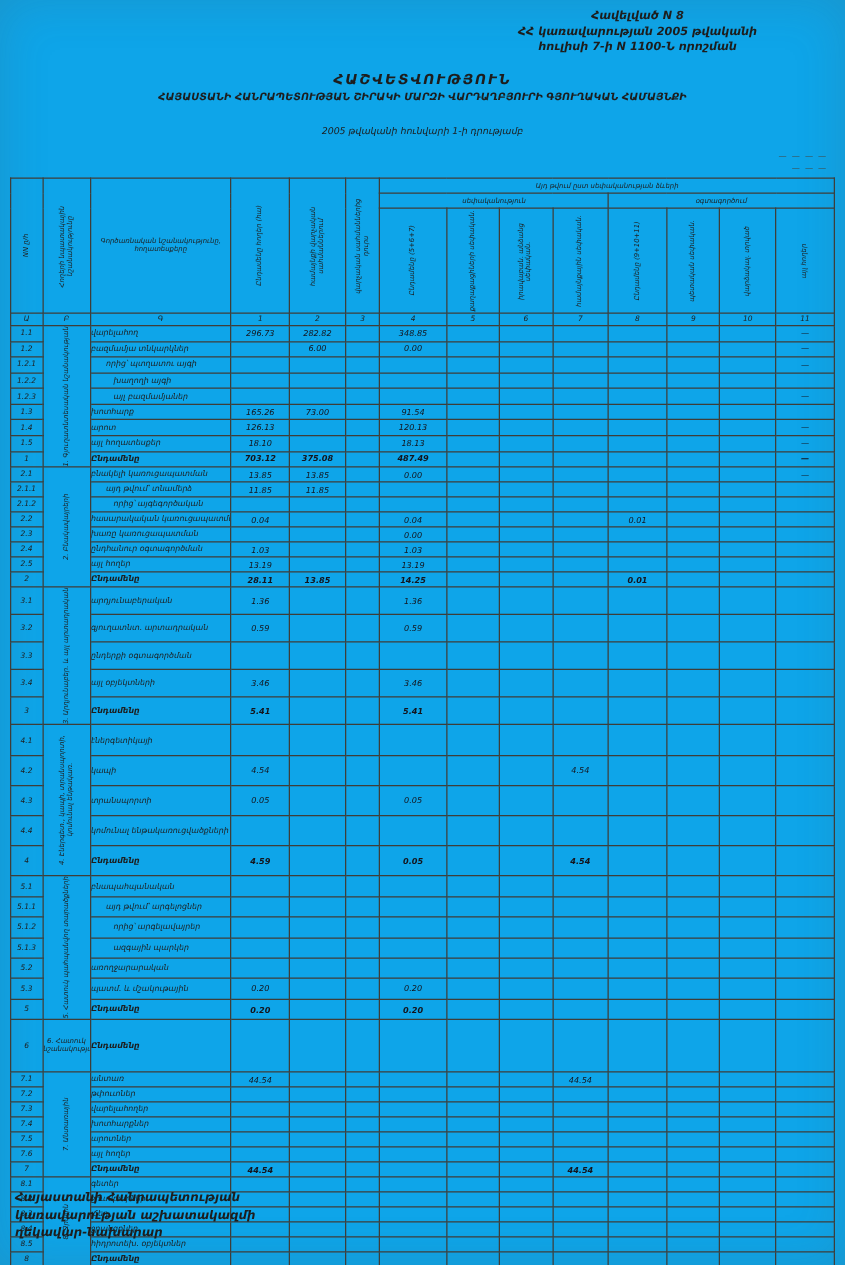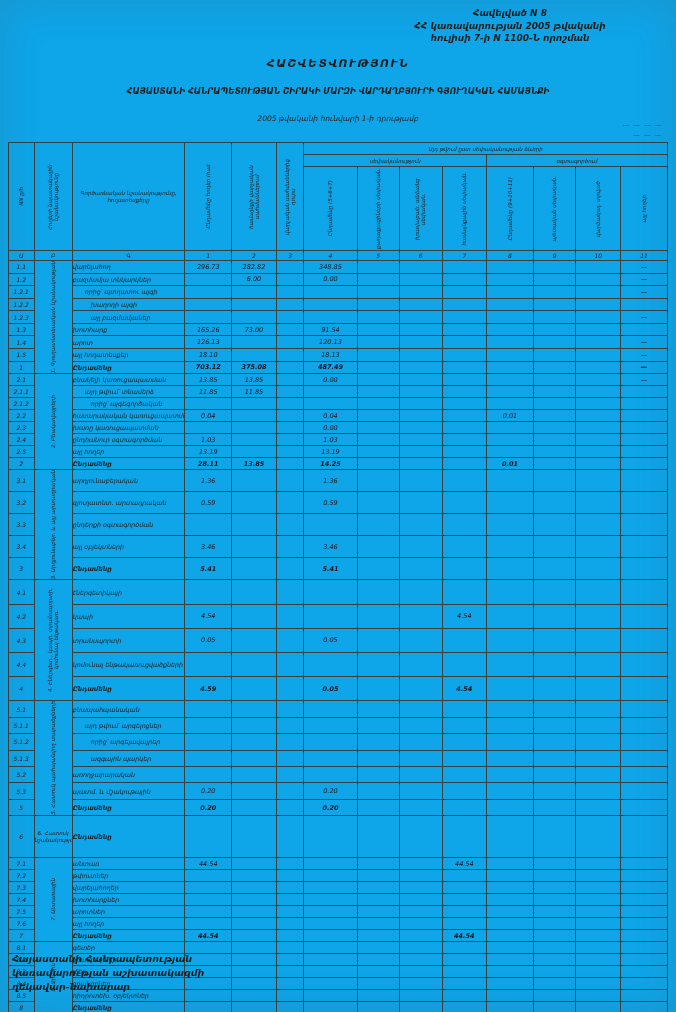--- a/index.html
+++ b/index.html
@@ -16,21 +16,21 @@
     color: #1d1d1d;
     overflow: hidden;
     box-shadow: inset 0 0 40px rgba(80,80,70,0.18);
     font-style: italic;
   }
   .appendix {
     position: absolute; top: 7px; left: 360px; width: 300px;
     text-align: center; font-size: 9px; font-weight: bold; line-height: 1.4;
   }
   .title-block { position: absolute; top: 57px; left: 0; width: 100%; text-align: center; }
-  .t1 { font-size: 11px; font-weight: bold; letter-spacing: 1.5px; margin-bottom: 17px; }
+  .t1 { font-size: 11px; font-weight: bold; letter-spacing: 1.5px; margin-bottom: 3px; }
   .t2 { font-size: 8px; font-weight: bold; line-height: 1.35; }
   .t3 { font-size: 7.5px; margin-top: 16px; }
   .form-note {
     position: absolute; top: 121px; right: 14px;
     text-align: right; font-size: 6.5px; color: #44443f; line-height: 1.5; letter-spacing: 1px;
   }
   table.report {
     position: absolute; top: 142px; left: 8px; width: 660px;
     border-collapse: collapse; table-layout: fixed;
   }

